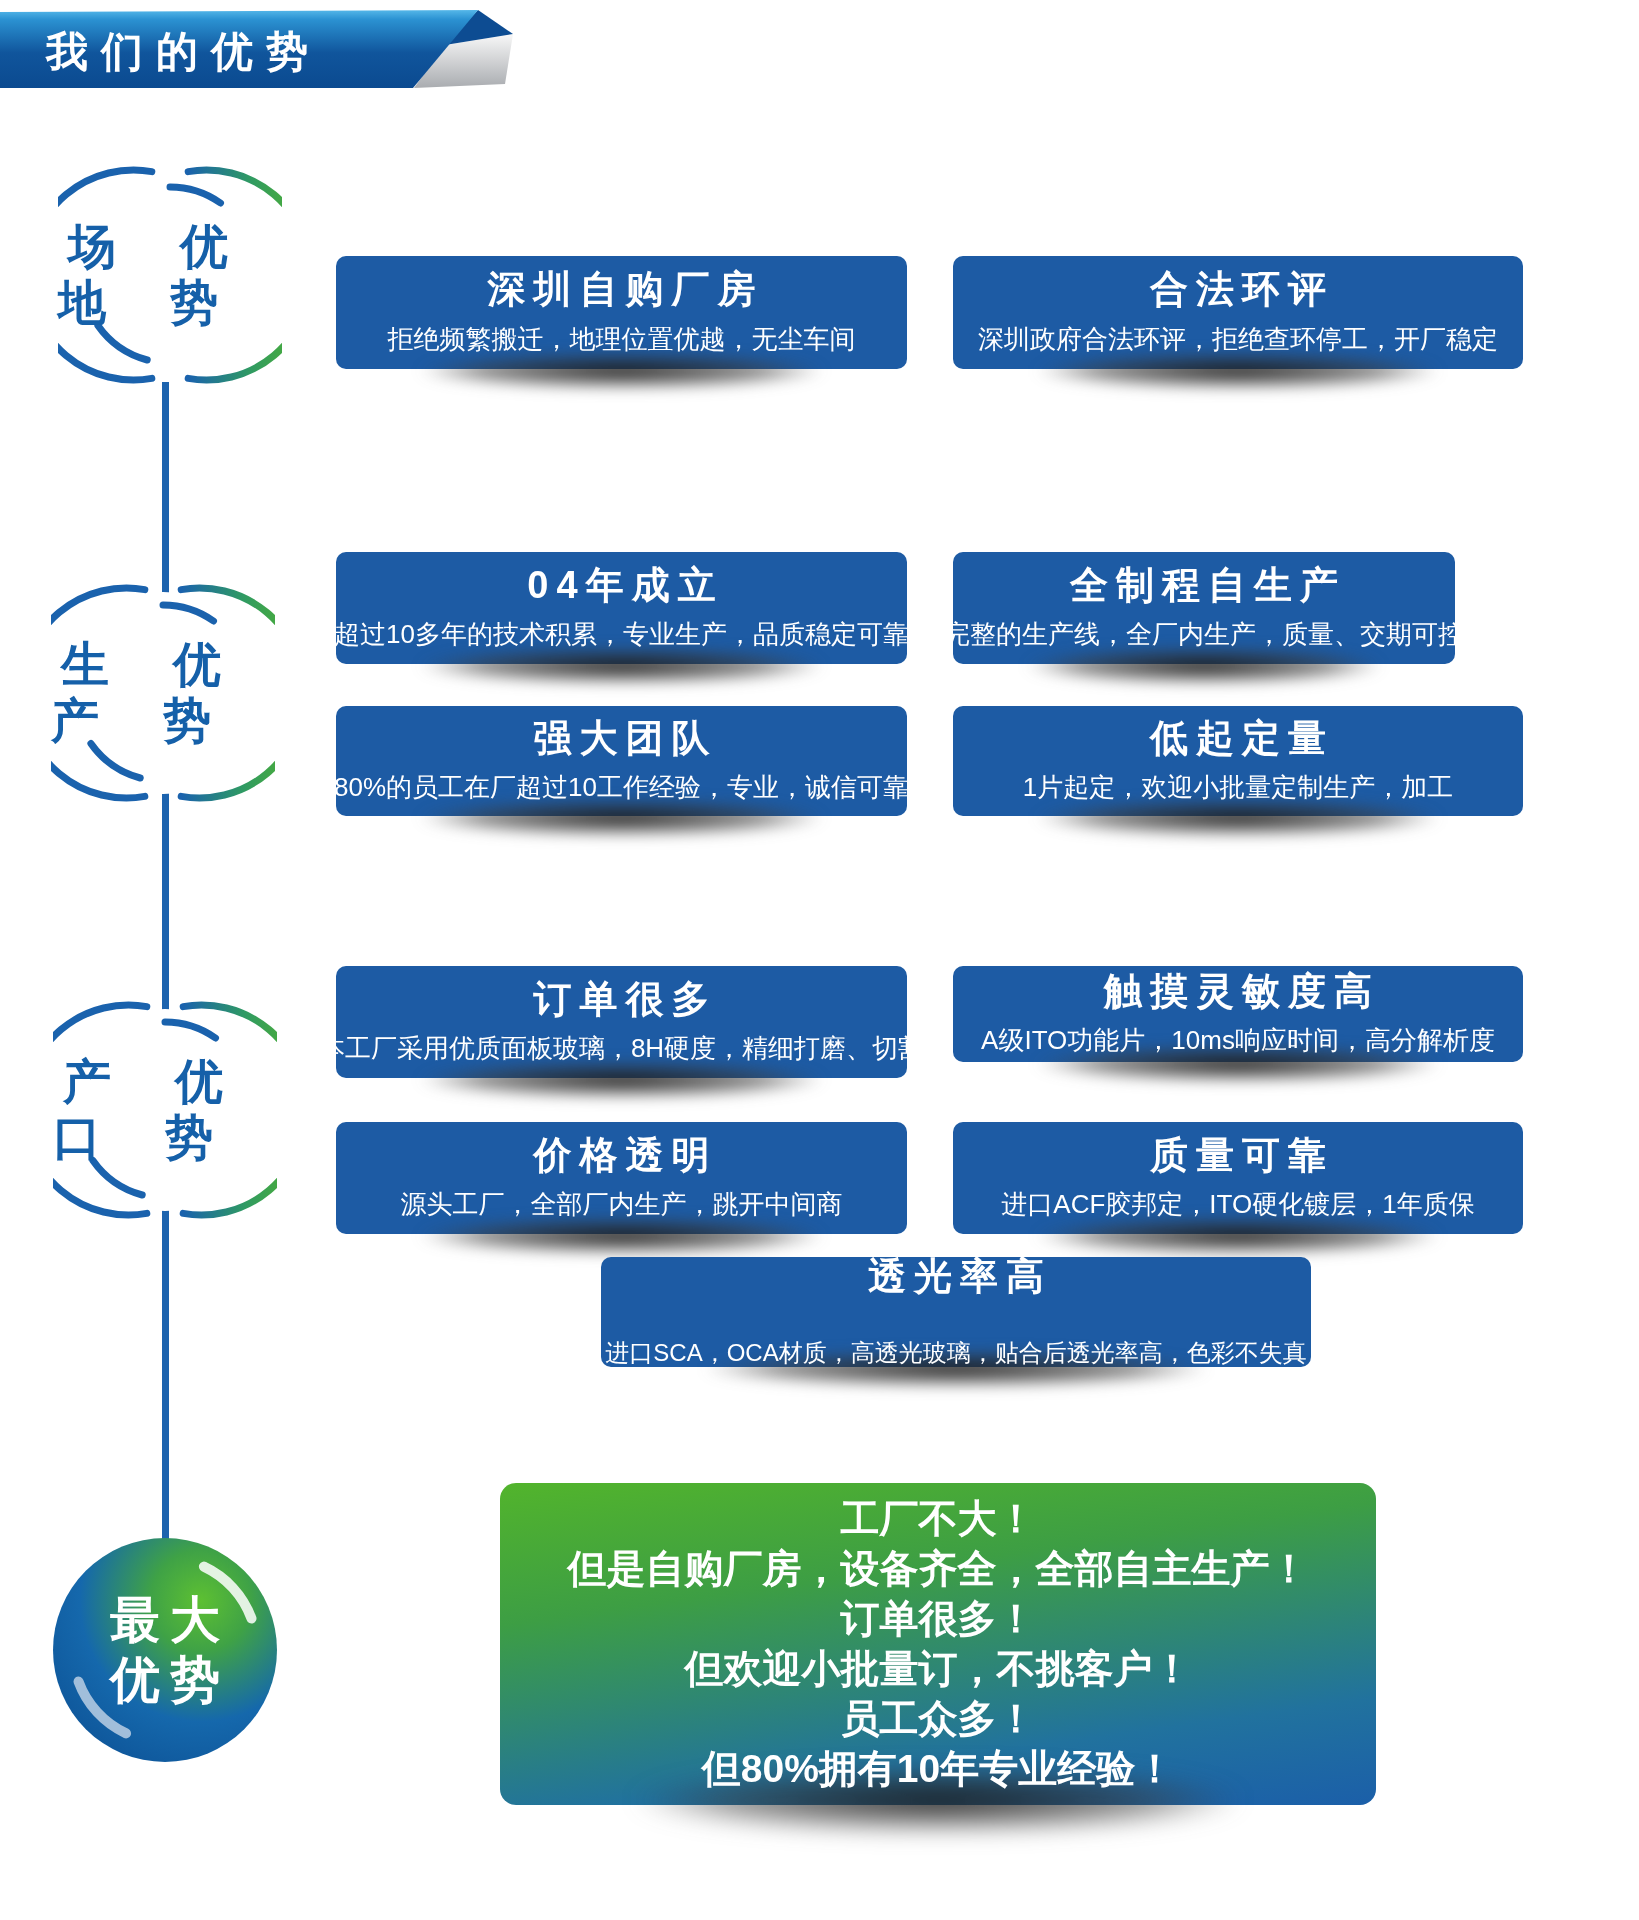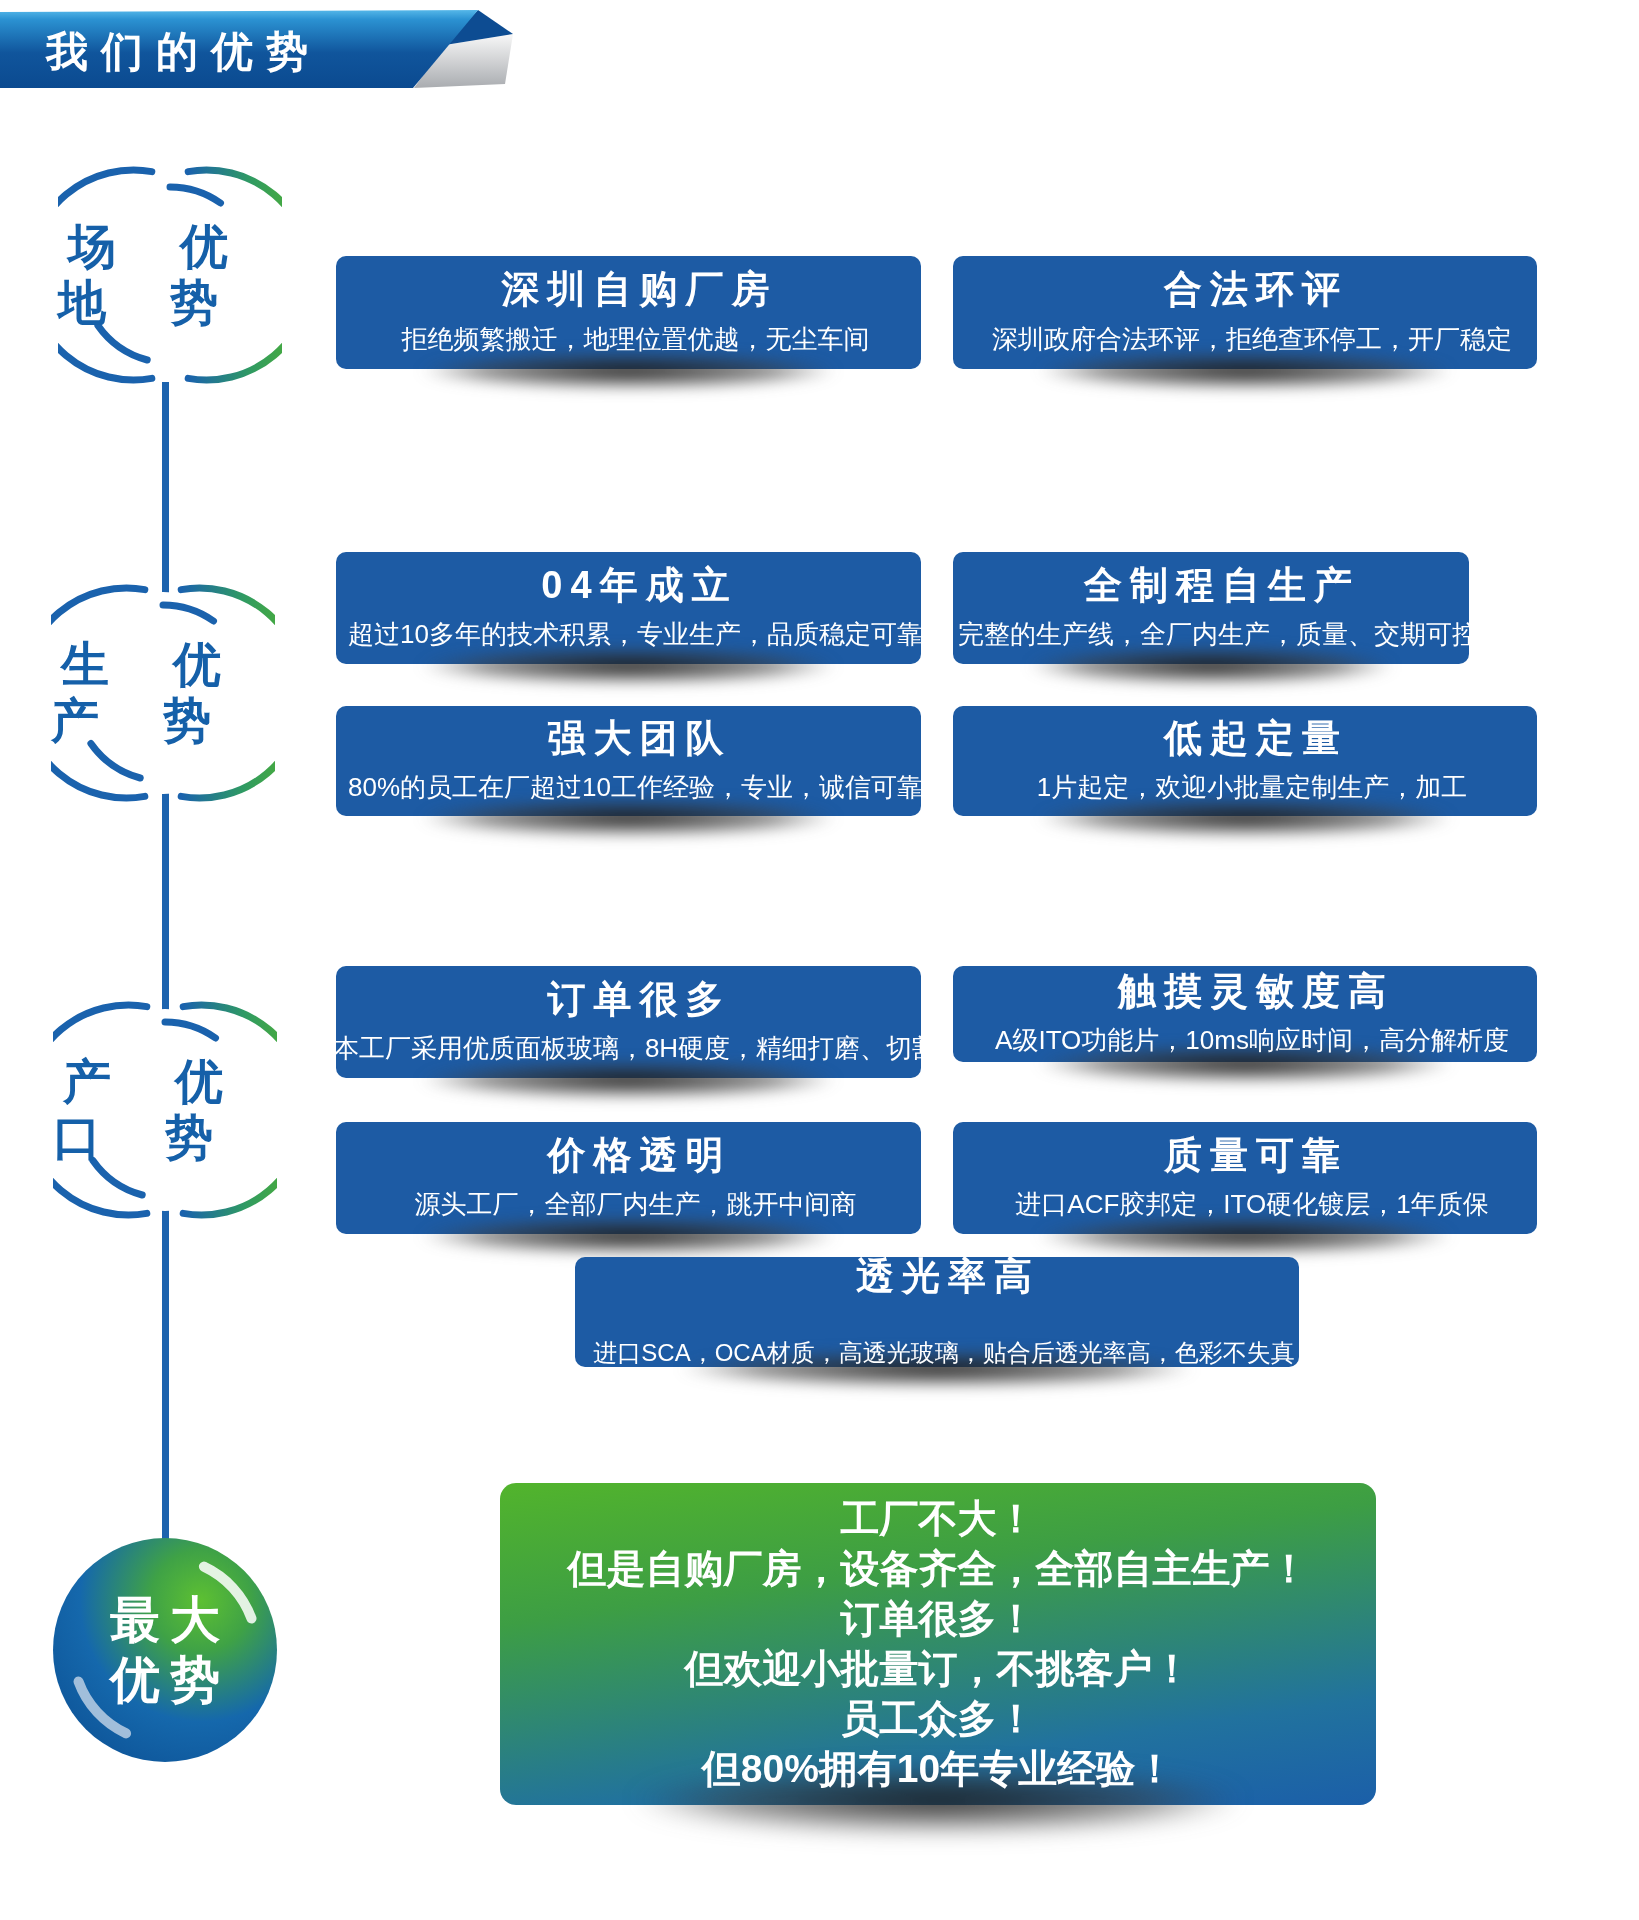--- a/index.html
+++ b/index.html
@@ -13,38 +13,38 @@
   
   .vline{position:absolute;left:162px;top:382px;width:7px;height:1272px;background:#1c63ae;z-index:0;}
 
   
   .ring-circle{position:absolute;width:224px;height:224px;z-index:1;}
   .ring-label{position:absolute;left:0;top:0;width:224px;height:224px;display:flex;flex-direction:row;align-items:center;justify-content:center;color:#1560a9;font-weight:bold;font-size:48px;line-height:56px;letter-spacing:10px;text-indent:10px;}
   .sphere{position:absolute;width:230px;height:230px;z-index:1;}
   .sphere-label{position:absolute;left:0;top:0;width:230px;height:230px;display:flex;flex-direction:column;align-items:center;justify-content:center;color:#ffffff;font-weight:bold;font-size:50px;line-height:60px;letter-spacing:10px;text-indent:10px;}
 
   
-  .card{position:absolute;background:#1d5ba4;border-radius:10px;color:#ffffff;display:flex;flex-direction:column;align-items:center;justify-content:center;z-index:2;text-align:center;padding-left:14px;}
+  .card{position:absolute;background:#1d5ba4;border-radius:10px;color:#ffffff;display:flex;flex-direction:column;align-items:center;justify-content:center;z-index:2;text-align:center;}
   .card::after{content:"";position:absolute;left:4%;right:4%;bottom:-26px;height:48px;z-index:-1;filter:blur(7px);
     background:radial-gradient(ellipse 50% 50% at 50% 50%, rgba(25,25,25,0.92) 0%, rgba(60,60,60,0.55) 55%, rgba(120,120,120,0) 78%);}
   .card .t{font-weight:bold;font-size:38px;letter-spacing:8px;line-height:1.15;white-space:nowrap;text-indent:8px;}
   .card .d{font-size:26px;margin-top:10px;white-space:nowrap;}
   .card.wide .d{font-size:24px;}
 
   .c-r1l{left:336px;top:256px;width:571px;height:113px;}
   .c-r1r{left:953px;top:256px;width:570px;height:113px;}
   .c-r2l{left:336px;top:552px;width:571px;height:112px;}
   .c-r2r{left:953px;top:552px;width:502px;height:112px;}
   .c-r3l{left:336px;top:706px;width:571px;height:110px;}
   .c-r3r{left:953px;top:706px;width:570px;height:110px;}
   .c-r4l{left:336px;top:966px;width:571px;height:112px;}
   .c-r4r{left:953px;top:966px;width:570px;height:96px;}
   .c-r5l{left:336px;top:1122px;width:571px;height:112px;}
   .c-r5r{left:953px;top:1122px;width:570px;height:112px;}
-  .c-r6{left:575px;top:1257px;width:710px;height:110px;gap:28px;}
+  .c-r6{left:601px;top:1257px;width:710px;height:110px;gap:28px;}
 
   
   .summary-box{position:absolute;left:500px;top:1483px;width:876px;height:322px;border-radius:16px;z-index:2;
     background:linear-gradient(172deg,#52b42c 0%,#3d9e44 32%,#21729e 76%,#1b5fa9 100%);
     display:flex;flex-direction:column;align-items:center;justify-content:center;text-align:center;}
   .summary-box::after{content:"";position:absolute;left:5%;right:5%;bottom:-38px;height:86px;z-index:-1;filter:blur(11px);
     background:radial-gradient(ellipse 50% 50% at 50% 50%, rgba(25,25,25,0.9) 0%, rgba(60,60,60,0.5) 55%, rgba(120,120,120,0) 78%);}
   .summary-line{color:#ffffff;font-weight:bold;font-size:39px;line-height:50px;white-space:nowrap;}
 </style>
 </head>

